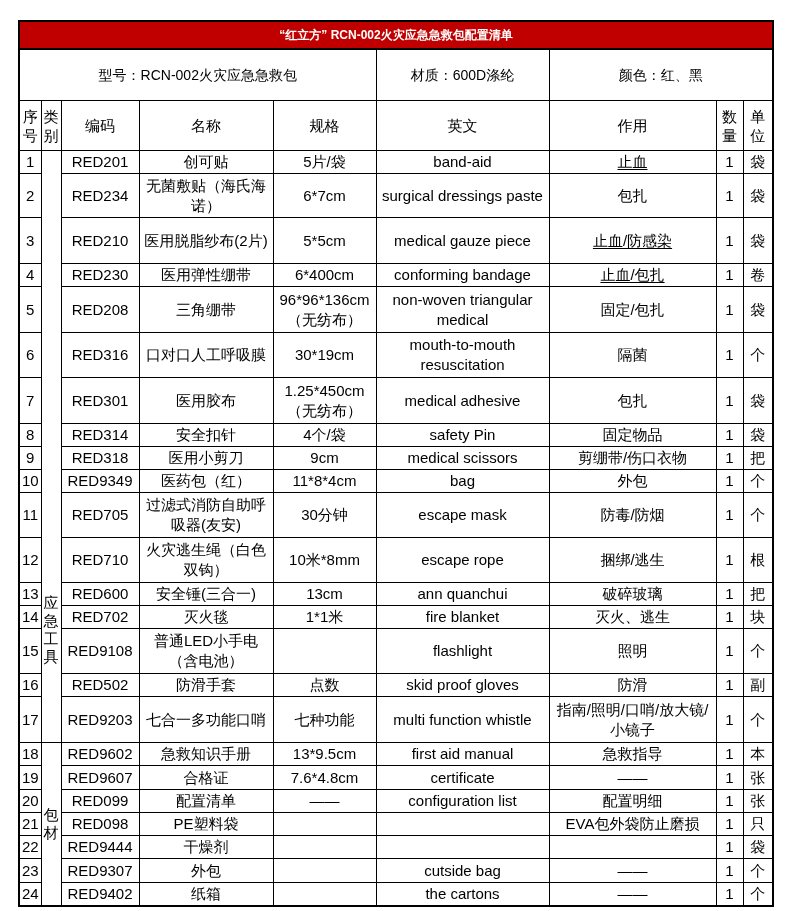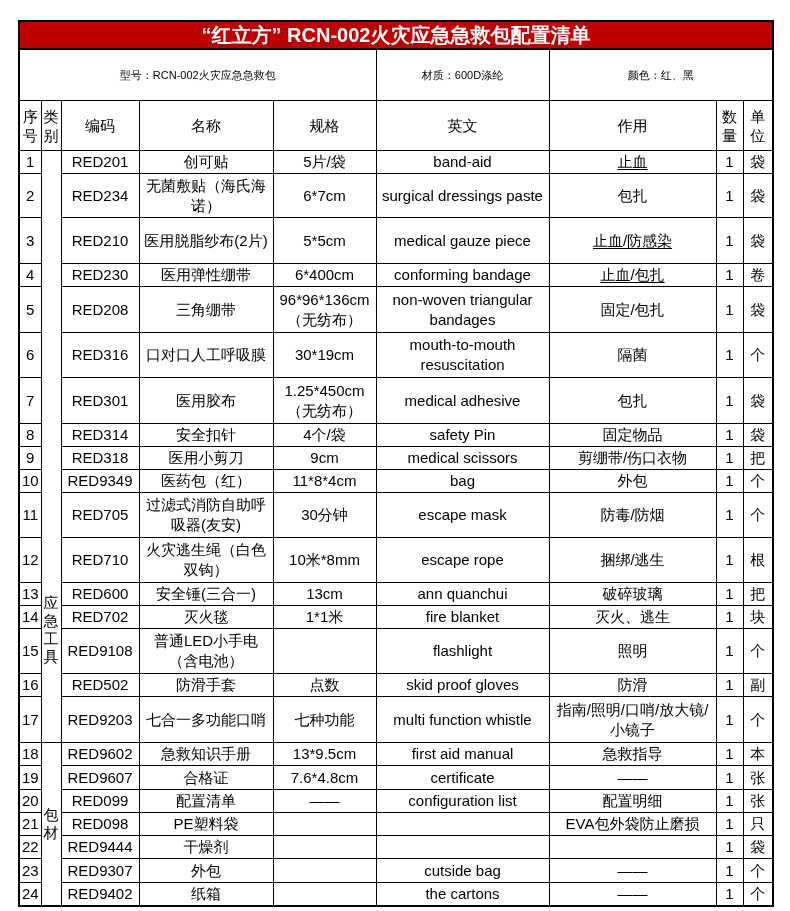--- a/index.html
+++ b/index.html
@@ -33,25 +33,25 @@
     text-align: center;
     vertical-align: middle;
     padding: 1px 2px;
     overflow: hidden;
     font-weight: normal;
   }
   tr.title-row td {
     background: #c00000;
     color: #ffffff;
     font-weight: bold;
-    font-size: 20px;
+    font-size: 12px;
     height: 24px;
     border: 2px solid #000;
   }
-  tr.info-row td { height: 48px; font-size: 11px; margin-left: 8px; }
+  tr.info-row td { height: 48px; font-size: 14px; margin-left: 8px; }
   tr.head-row th { height: 47px; line-height: 19px; }
   td.cat {
     word-break: break-all;
     line-height: 18px;
     padding: 0 1px;
   }
   td.cat.tools { vertical-align: bottom; padding-bottom: 76px; }
   td.role-underline { text-decoration: underline; text-underline-offset: 2px; }
   td.en-cell { letter-spacing: 0; }
   td.name-cell, td.spec-cell, td.role-cell { word-break: break-word; }
@@ -132,21 +132,21 @@
           <td class="en-cell">conforming bandage</td>
           <td class="role-cell role-underline">止血/包扎</td>
           <td>1</td>
           <td>卷</td>
         </tr>
         <tr style="height: 46px;">
           <td>5</td>
           <td>RED208</td>
           <td class="name-cell">三角绷带</td>
           <td class="spec-cell">96*96*136cm（无纺布）</td>
-          <td class="en-cell">non-woven triangular bandages</td>
+          <td class="en-cell">non-woven triangular medical</td>
           <td class="role-cell">固定/包扎</td>
           <td>1</td>
           <td>袋</td>
         </tr>
         <tr style="height: 45px;">
           <td>6</td>
           <td>RED316</td>
           <td class="name-cell">口对口人工呼吸膜</td>
           <td class="spec-cell">30*19cm</td>
           <td class="en-cell">mouth-to-mouth resuscitation</td>

